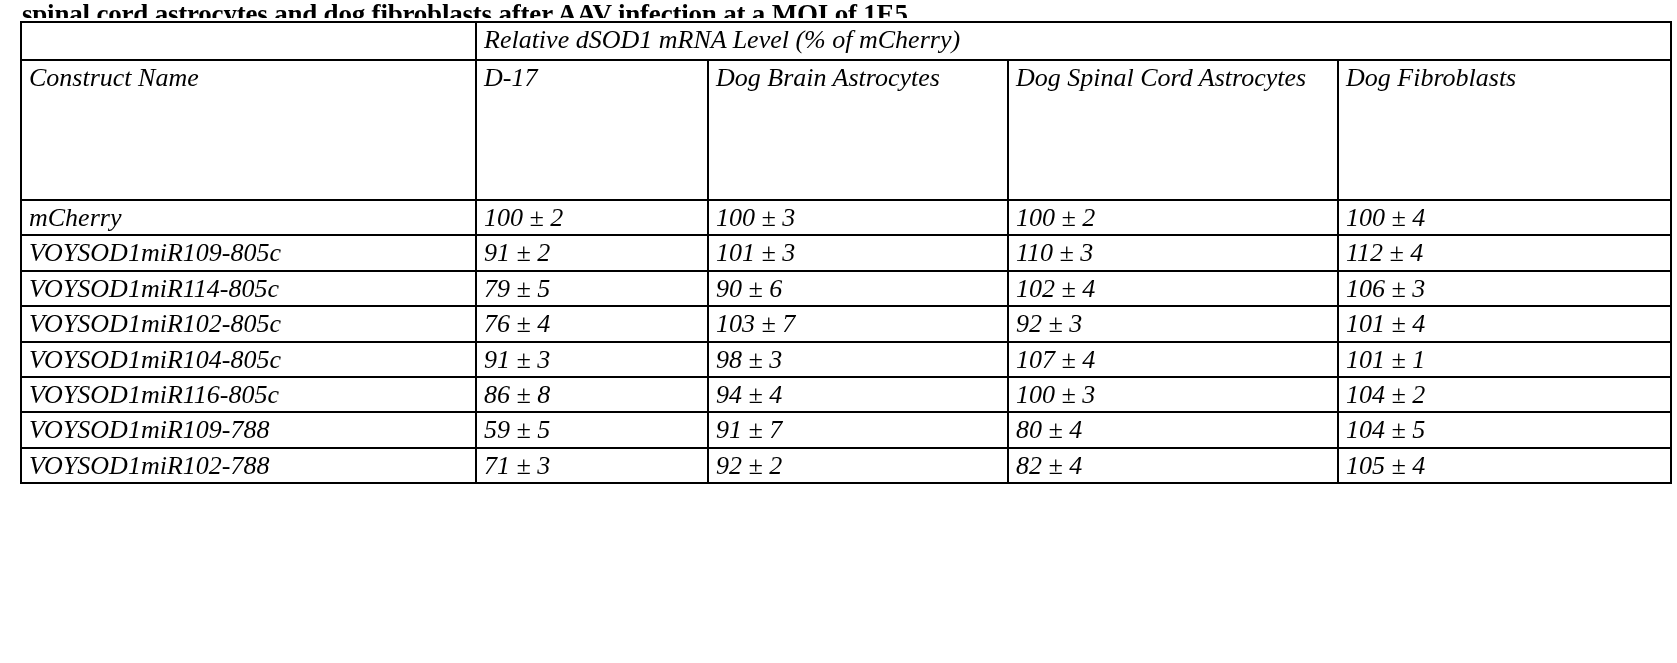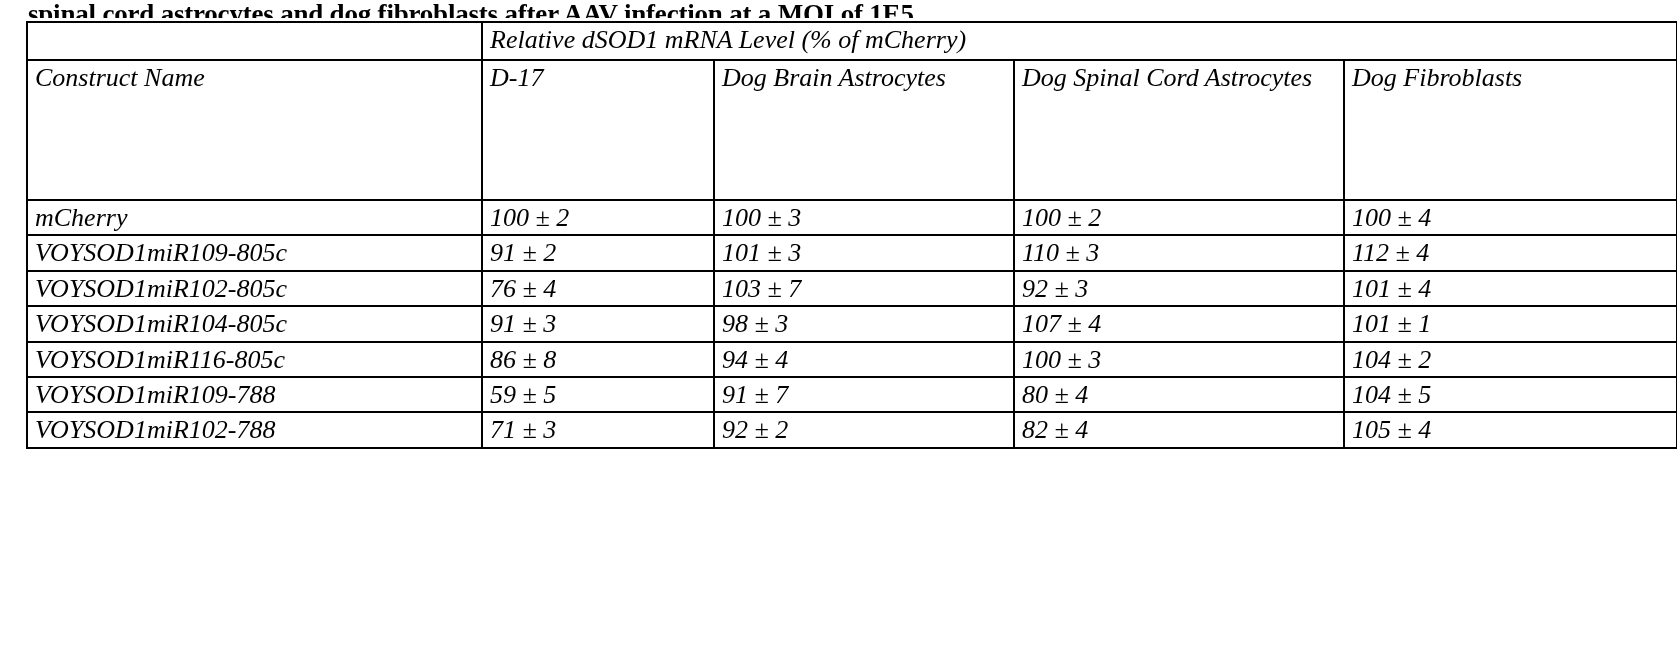--- a/index.html
+++ b/index.html
@@ -12,21 +12,21 @@
     height: 663px;
     font-family: "Liberation Serif", serif;
     color: #000000;
     overflow: hidden;
   }
   .page {
     position: relative;
     width: 1677px;
     height: 663px;
     box-sizing: border-box;
-    padding: 0 20px;
+    padding: 0 14px;
   }
   .caption {
     font-size: 27px;
     font-weight: bold;
     line-height: 1.05;
     letter-spacing: -0.2px;
     height: 18px;
     overflow: hidden;
     margin: 0 0 0 8px;
     white-space: nowrap;
@@ -122,20 +122,27 @@
         <td class="body-cell">100 ± 4</td>
       </tr>
       <tr>
         <td class="body-cell">VOYSOD1miR109-805c</td>
         <td class="body-cell">91 ± 2</td>
         <td class="body-cell">101 ± 3</td>
         <td class="body-cell">110 ± 3</td>
         <td class="body-cell">112 ± 4</td>
       </tr>
       <tr>
+        <td class="body-cell">VOYSOD1miR114-805c</td>
+        <td class="body-cell">79 ± 5</td>
+        <td class="body-cell">90 ± 6</td>
+        <td class="body-cell">102 ± 4</td>
+        <td class="body-cell">106 ± 3</td>
+      </tr>
+      <tr>
         <td class="body-cell">VOYSOD1miR102-805c</td>
         <td class="body-cell">76 ± 4</td>
         <td class="body-cell">103 ± 7</td>
         <td class="body-cell">92 ± 3</td>
         <td class="body-cell">101 ± 4</td>
       </tr>
       <tr>
         <td class="body-cell">VOYSOD1miR104-805c</td>
         <td class="body-cell">91 ± 3</td>
         <td class="body-cell">98 ± 3</td>

